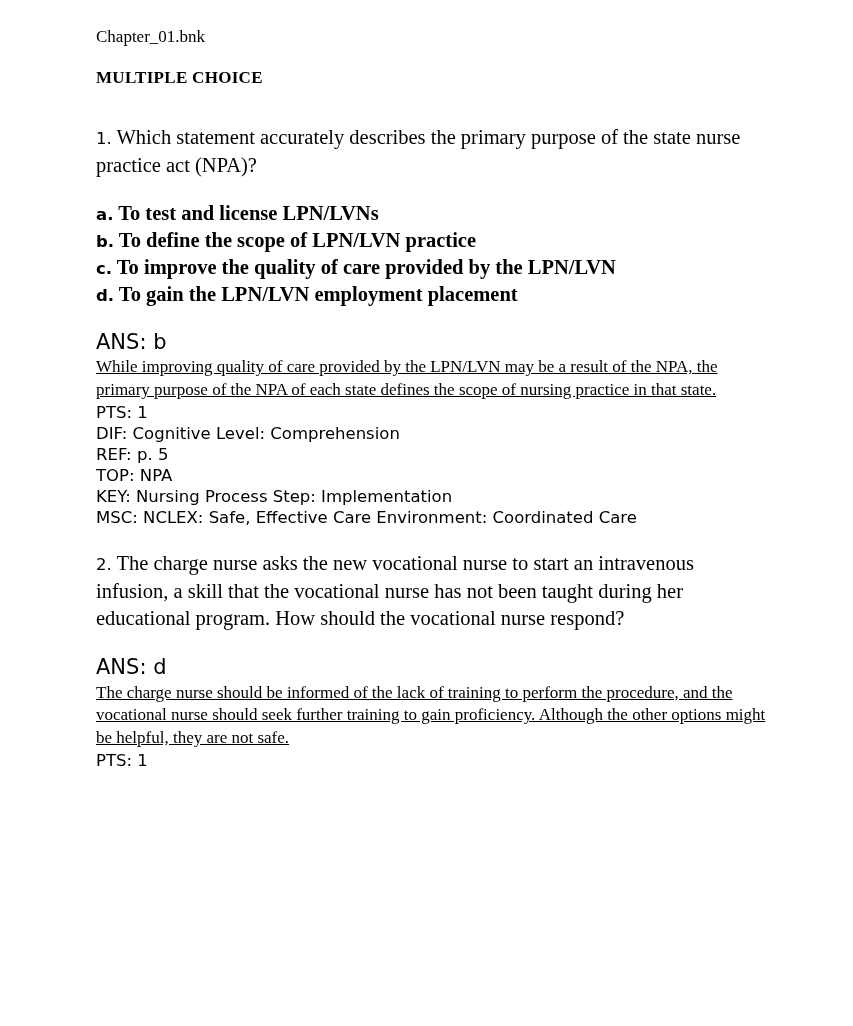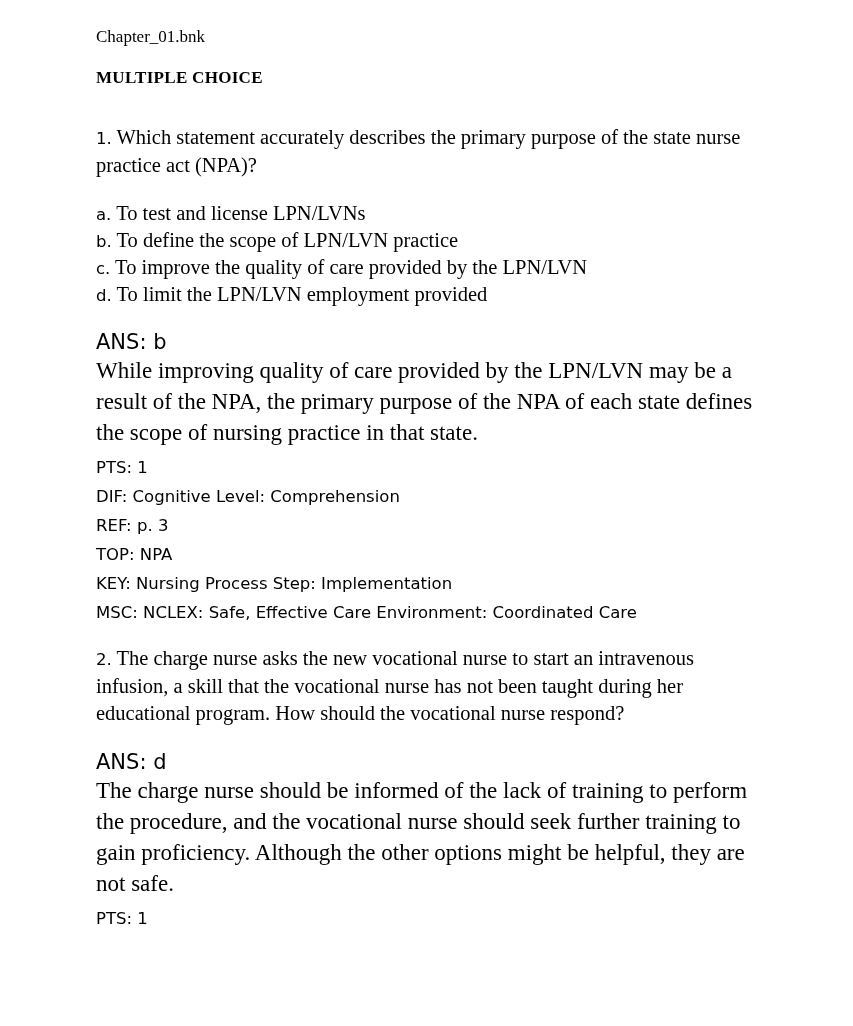--- a/index.html
+++ b/index.html
@@ -33,45 +33,46 @@
     line-height: 1.34;
     max-width: 682px;
     margin-bottom: 21px;
   }
   .qnum {
     font-family: "DejaVu Sans", sans-serif;
     font-size: 16.5px;
   }
   .options {
     margin-bottom: 20px;
+    font-weight: bold;
   }
   .option {
     font-size: 20.5px;
     line-height: 1.32;
     max-width: 690px;
   }
   .opt-letter {
     font-family: "DejaVu Sans", sans-serif;
     font-size: 16.5px;
   }
   .ans-line {
     font-family: "DejaVu Sans", sans-serif;
     font-size: 21px;
     line-height: 1.32;
   }
   .rationale {
-    font-size: 23px;
+    font-size: 17px;
     line-height: 1.34;
     max-width: 682px;
+    text-decoration: underline;
   }
   .meta-line {
     font-family: "DejaVu Sans", sans-serif;
     font-size: 16.5px;
     line-height: 1.28;
-    margin-top: 8px;
   }
   .meta-block {
     margin-bottom: 22px;
   }
 </style>
 </head>
 <body>
 
 <div class="page">
 
@@ -79,31 +80,31 @@
 
   <div class="section-heading">MULTIPLE CHOICE</div>
 
   <div>
     <p class="stem"><span class="qnum">1.</span> <span>Which statement accurately describes the primary purpose of the state nurse practice act (NPA)?</span></p>
 
     <div class="options">
       <div class="option"><span class="opt-letter">a.</span> <span>To test and license LPN/LVNs</span></div>
       <div class="option"><span class="opt-letter">b.</span> <span>To define the scope of LPN/LVN practice</span></div>
       <div class="option"><span class="opt-letter">c.</span> <span>To improve the quality of care provided by the LPN/LVN</span></div>
-      <div class="option"><span class="opt-letter">d.</span> <span>To limit the LPN/LVN employment provided</span></div>
+      <div class="option"><span class="opt-letter">d.</span> <span>To gain the LPN/LVN employment placement</span></div>
     </div>
 
     <div class="ans-line"><span>ANS:</span> <span>b</span></div>
 
     <p class="rationale">While improving quality of care provided by the LPN/LVN may be a result of the NPA, the primary purpose of the NPA of each state defines the scope of nursing practice in that state.</p>
 
     <div class="meta-block">
       <div class="meta-line"><span>PTS:</span> <span>1</span></div>
       <div class="meta-line"><span>DIF:</span> <span>Cognitive Level: Comprehension</span></div>
-      <div class="meta-line"><span>REF:</span> <span>p. 3</span></div>
+      <div class="meta-line"><span>REF:</span> <span>p. 5</span></div>
       <div class="meta-line"><span>TOP:</span> <span>NPA</span></div>
       <div class="meta-line"><span>KEY:</span> <span>Nursing Process Step: Implementation</span></div>
       <div class="meta-line"><span>MSC:</span> <span>NCLEX: Safe, Effective Care Environment: Coordinated Care</span></div>
     </div>
   </div>
 
   <div>
     <p class="stem"><span class="qnum">2.</span> <span>The charge nurse asks the new vocational nurse to start an intravenous infusion, a skill that the vocational nurse has not been taught during her educational program. How should the vocational nurse respond?</span></p>
 
     <div class="options">

